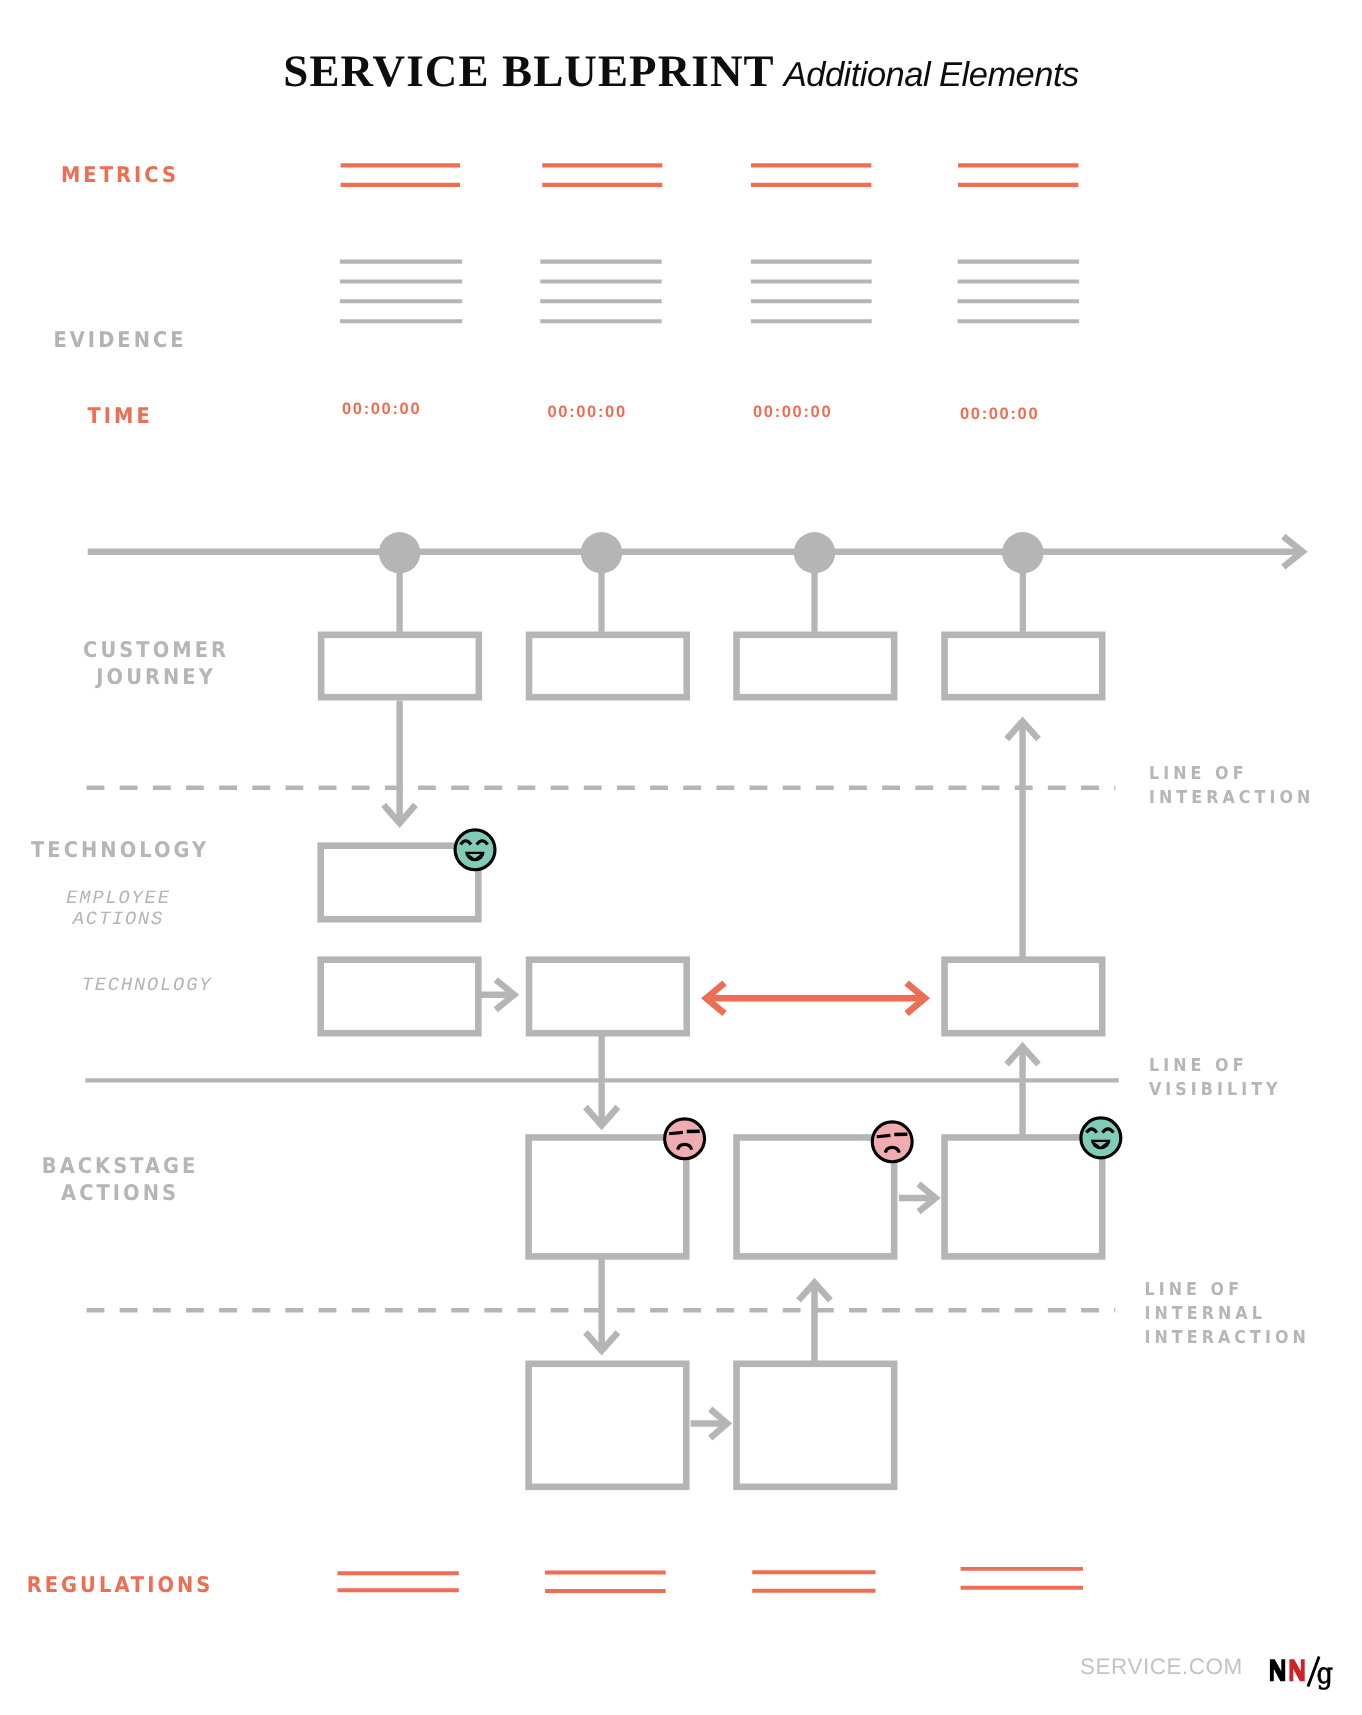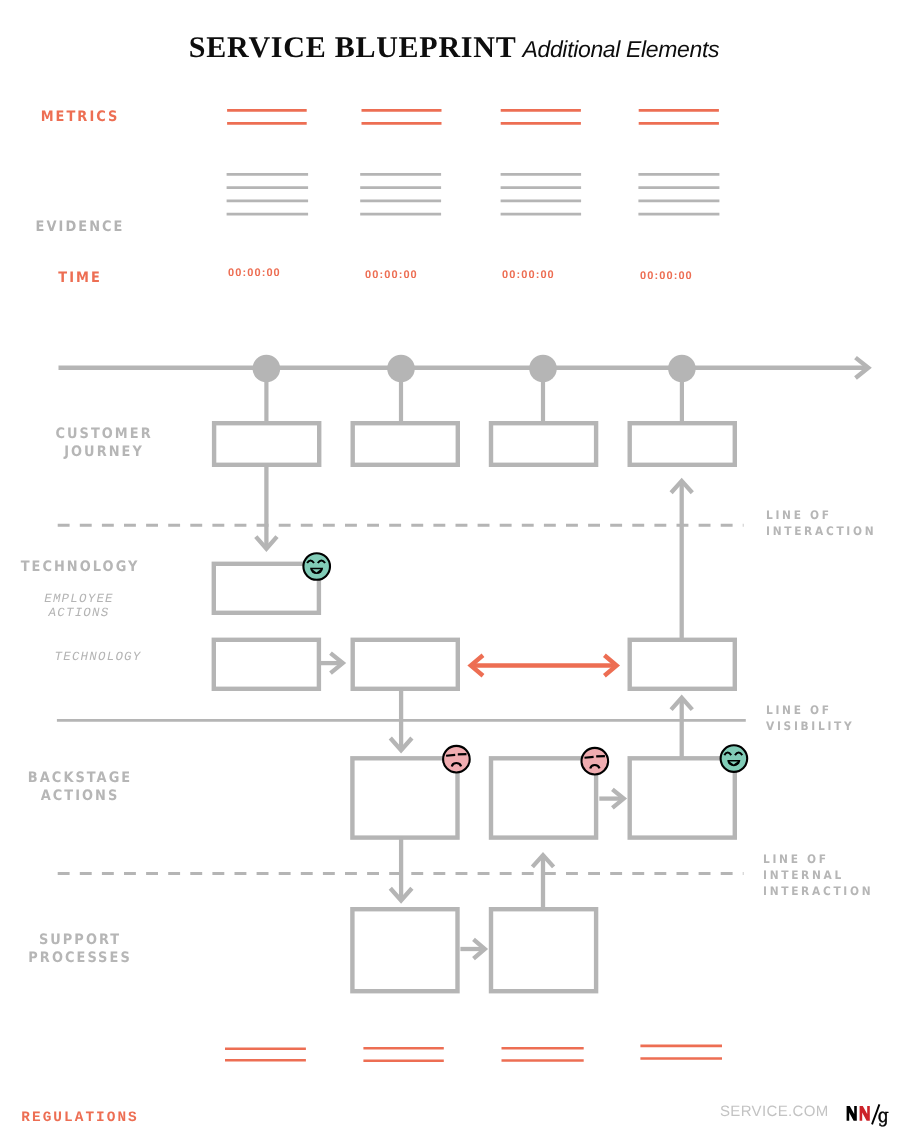--- a/index.html
+++ b/index.html
@@ -45,23 +45,21 @@
   <div class="lbl lbl-r cap or" style="left:0;top:268.5px;width:160.1px;">TIME</div>
 
   <div class="lbl lbl-r cap gy" style="left:0;top:425px;width:160.1px;padding-left:24px;">CUSTOMER
 JOURNEY</div>
   <div class="lbl lbl-r cap gy" style="left:0;top:558px;width:160.1px;">TECHNOLOGY</div>
   <div class="lbl lbl-r ital gy3" style="left:0;top:592px;width:158px;line-height:14.2px;">EMPLOYEE
 ACTIONS</div>
   <div class="lbl lbl-r ital gy3" style="left:0;top:648px;width:158px;padding-left:19px;">TECHNOLOGY</div>
   <div class="lbl lbl-r cap gy" style="left:0;top:769px;width:160.1px;">BACKSTAGE
 ACTIONS</div>
-  <div class="lbl lbl-r cap gy" style="left:0;top:931px;width:160.1px;">SUPPORT
-PROCESSES</div>
-  <div class="lbl lbl-r cap or" style="left:0;top:1109px;width:160.1px;font-family:Liberation Mono, monospace;">REGULATIONS</div>
+  <div class="lbl lbl-r cap or" style="left:0;top:1048px;width:160.1px;">REGULATIONS</div>
 
   <div class="lbl lbl-l capsm gy" style="left:766px;top:507px;width:150px;line-height:16.2px;">LINE OF
 INTERACTION</div>
   <div class="lbl lbl-l capsm gy" style="left:766px;top:702px;width:150px;line-height:16.2px;">LINE OF
 VISIBILITY</div>
   <div class="lbl lbl-l capsm gy" style="left:763px;top:851px;width:150px;line-height:16.2px;">LINE OF
 INTERNAL
 INTERACTION</div>
 
   <div class="tm" style="left:228px;top:267px;">00:00:00</div>

